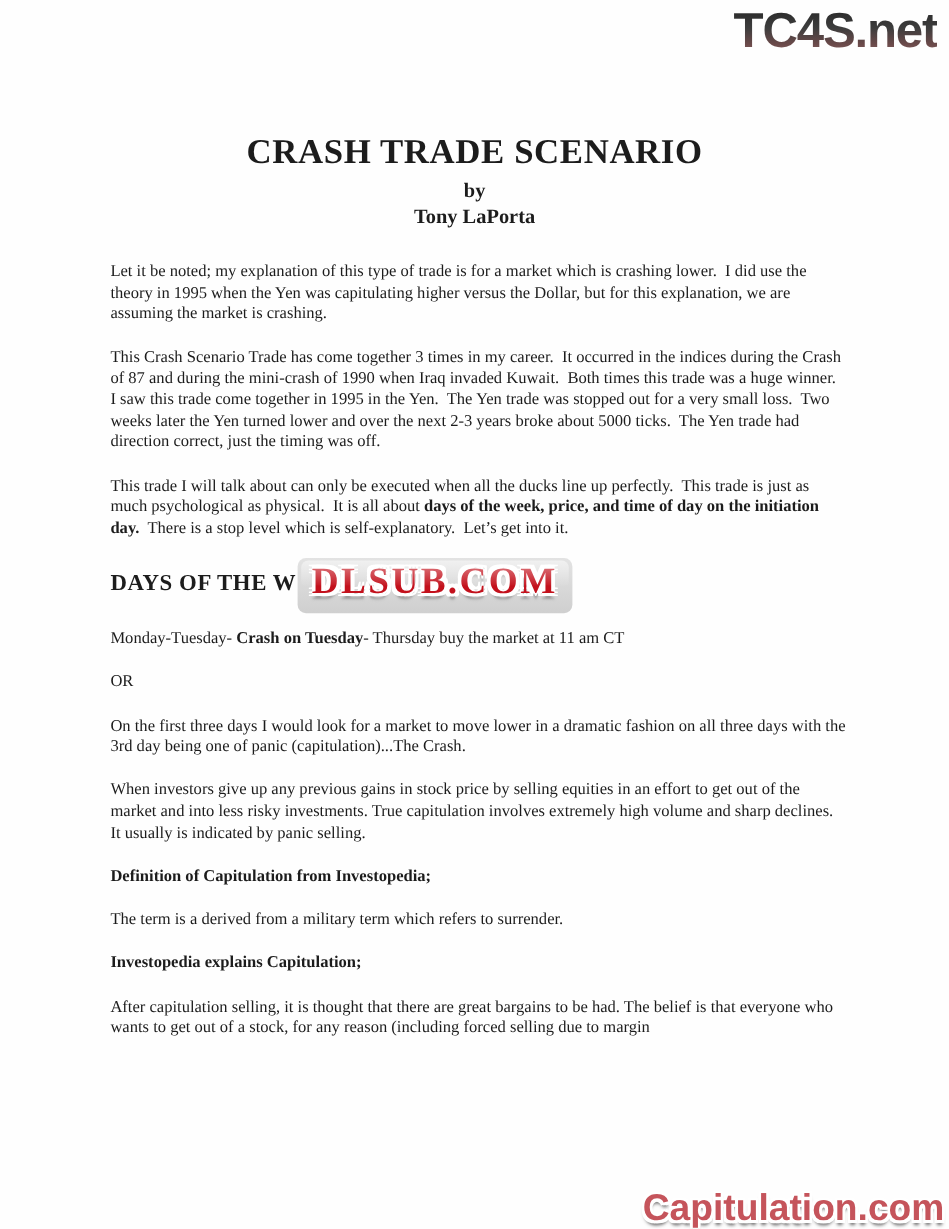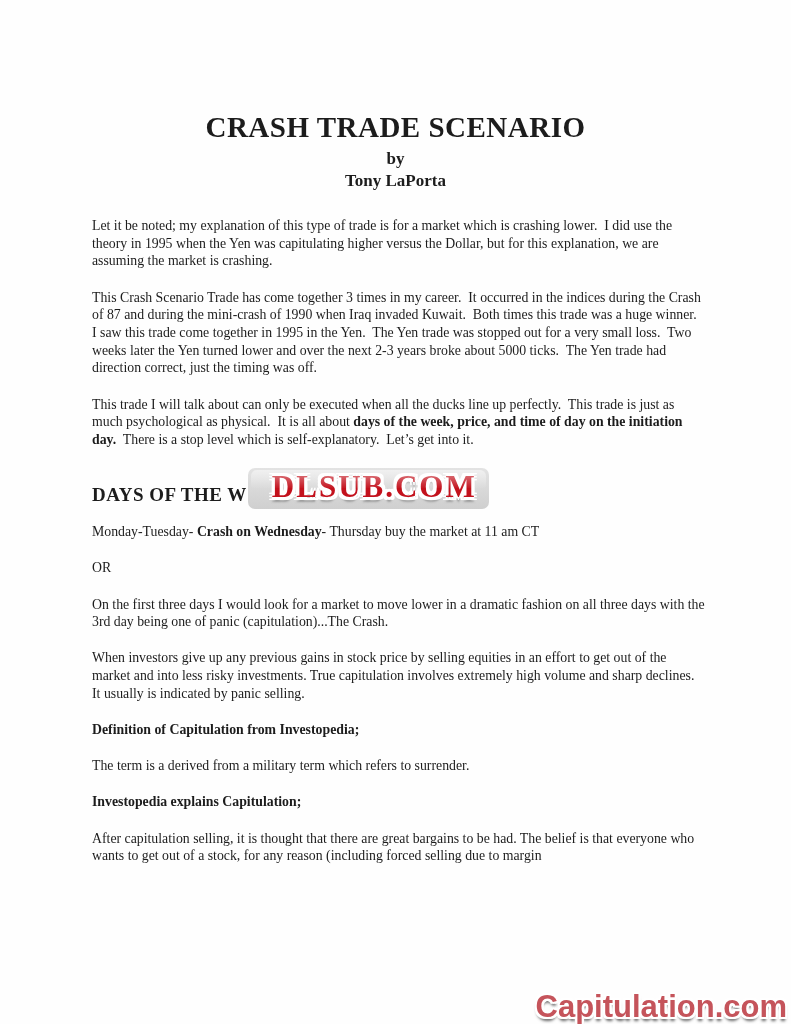--- a/index.html
+++ b/index.html
@@ -29,30 +29,30 @@
   .body-par {
     font-size: 13.8px; line-height: 17.7px;
     margin: 0 0 18.5px 0;
     white-space: pre-wrap;
   }
   .body-par .bold { font-weight: bold; }
 
   
   .heading-row {
     position: relative; height: 46px; margin: 4px 0 10px 0;
-    display: flex; align-items: center;
+    display: flex; 
   }
   .section-heading {
     font-size: 19px; font-weight: bold; letter-spacing: 0.5px;
     margin-top: 9px; white-space: nowrap;
   }
   .watermark {
     position: relative; display: inline-block; margin-left: 1px; top: -2px;
     background: linear-gradient(180deg, #e3e3e3, #cfcfcf);
-    border-radius: 7px; padding: 2px 12px 5px 24px;
+    border-radius: 7px; padding: 2px 12px 5px 12px;
     font-family: "Liberation Serif", serif; font-weight: bold;
     font-size: 31px; line-height: 1.1; letter-spacing: 2px;
     color: var(--watermark-red, #c3111c);
     text-shadow:
       -3px -3px 0 #fff, 3px -3px 0 #fff, -3px 3px 0 #fff, 3px 3px 0 #fff,
       -3px 0 0 #fff, 3px 0 0 #fff, 0 -3px 0 #fff, 0 3px 0 #fff,
       0 5px 2px rgba(110,110,110,0.55);
   }
   .watermark::after {
     content: ""; position: absolute; left: 3px; right: 3px; top: 2px; height: 46%;
@@ -70,20 +70,21 @@
       -2px -2px 0 #fff, 2px -2px 0 #fff, -2px 2px 0 #fff, 2px 2px 0 #fff,
       -2px 0 0 #fff, 2px 0 0 #fff, 0 -2px 0 #fff, 0 2px 0 #fff,
       0 4px 3px rgba(70,70,70,0.85);
   }
 </style>
 </head>
 <body>
 
 <div class="page">
 
+  <div class="header-logo">TC4S.net</div>
 
   <div class="title-block">
     <h1>CRASH TRADE SCENARIO</h1>
     <div class="byline">by</div>
     <div class="author">Tony LaPorta</div>
   </div>
 
   <div class="content">
 
     <div id="body-top">
@@ -91,21 +92,21 @@
         <p class="body-par"><span>This Crash Scenario Trade has come together 3 times in my career.  It occurred in the indices during the Crash of 87 and during the mini-crash of 1990 when Iraq invaded Kuwait.  Both times this trade was a huge winner.  I saw this trade come together in 1995 in the Yen.  The Yen trade was stopped out for a very small loss.  Two weeks later the Yen turned lower and over the next 2-3 years broke about 5000 ticks.  The Yen trade had direction correct, just the timing was off.</span></p>
         <p class="body-par"><span>This trade I will talk about can only be executed when all the ducks line up perfectly.  This trade is just as much psychological as physical.  It is all about </span><span class="bold">days of the week, price, and time of day on the initiation day.</span><span>  There is a stop level which is self-explanatory.  Let’s get into it.</span></p>
       </div>
 
     <div class="heading-row">
       <span class="section-heading">DAYS OF THE W</span>
       <span class="watermark">DLSUB.COM</span>
     </div>
 
     <div id="body-bottom">
-        <p class="body-par"><span>Monday-Tuesday- </span><span class="bold">Crash on Wednesday</span><span>- Thursday buy the market at 11 am CT</span></p>
+        <p class="body-par"><span>Monday-Tuesday- </span><span class="bold">Crash on Tuesday</span><span>- Thursday buy the market at 11 am CT</span></p>
         <p class="body-par"><span>OR</span></p>
         <p class="body-par"><span>On the first three days I would look for a market to move lower in a dramatic fashion on all three days with the 3rd day being one of panic (capitulation)...The Crash.</span></p>
         <p class="body-par"><span>When investors give up any previous gains in stock price by selling equities in an effort to get out of the market and into less risky investments. True capitulation involves extremely high volume and sharp declines. It usually is indicated by panic selling.</span></p>
         <p class="body-par"><span class="bold">Definition of Capitulation from Investopedia;</span></p>
         <p class="body-par"><span>The term is a derived from a military term which refers to surrender.</span></p>
         <p class="body-par"><span class="bold">Investopedia explains Capitulation;</span></p>
         <p class="body-par"><span>After capitulation selling, it is thought that there are great bargains to be had. The belief is that everyone who wants to get out of a stock, for any reason (including forced selling due to margin</span></p>
       </div>
 
   </div>

